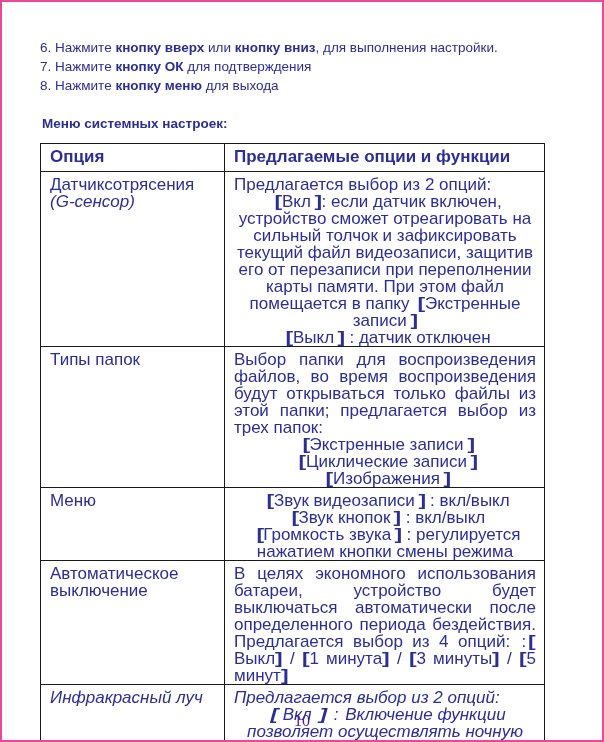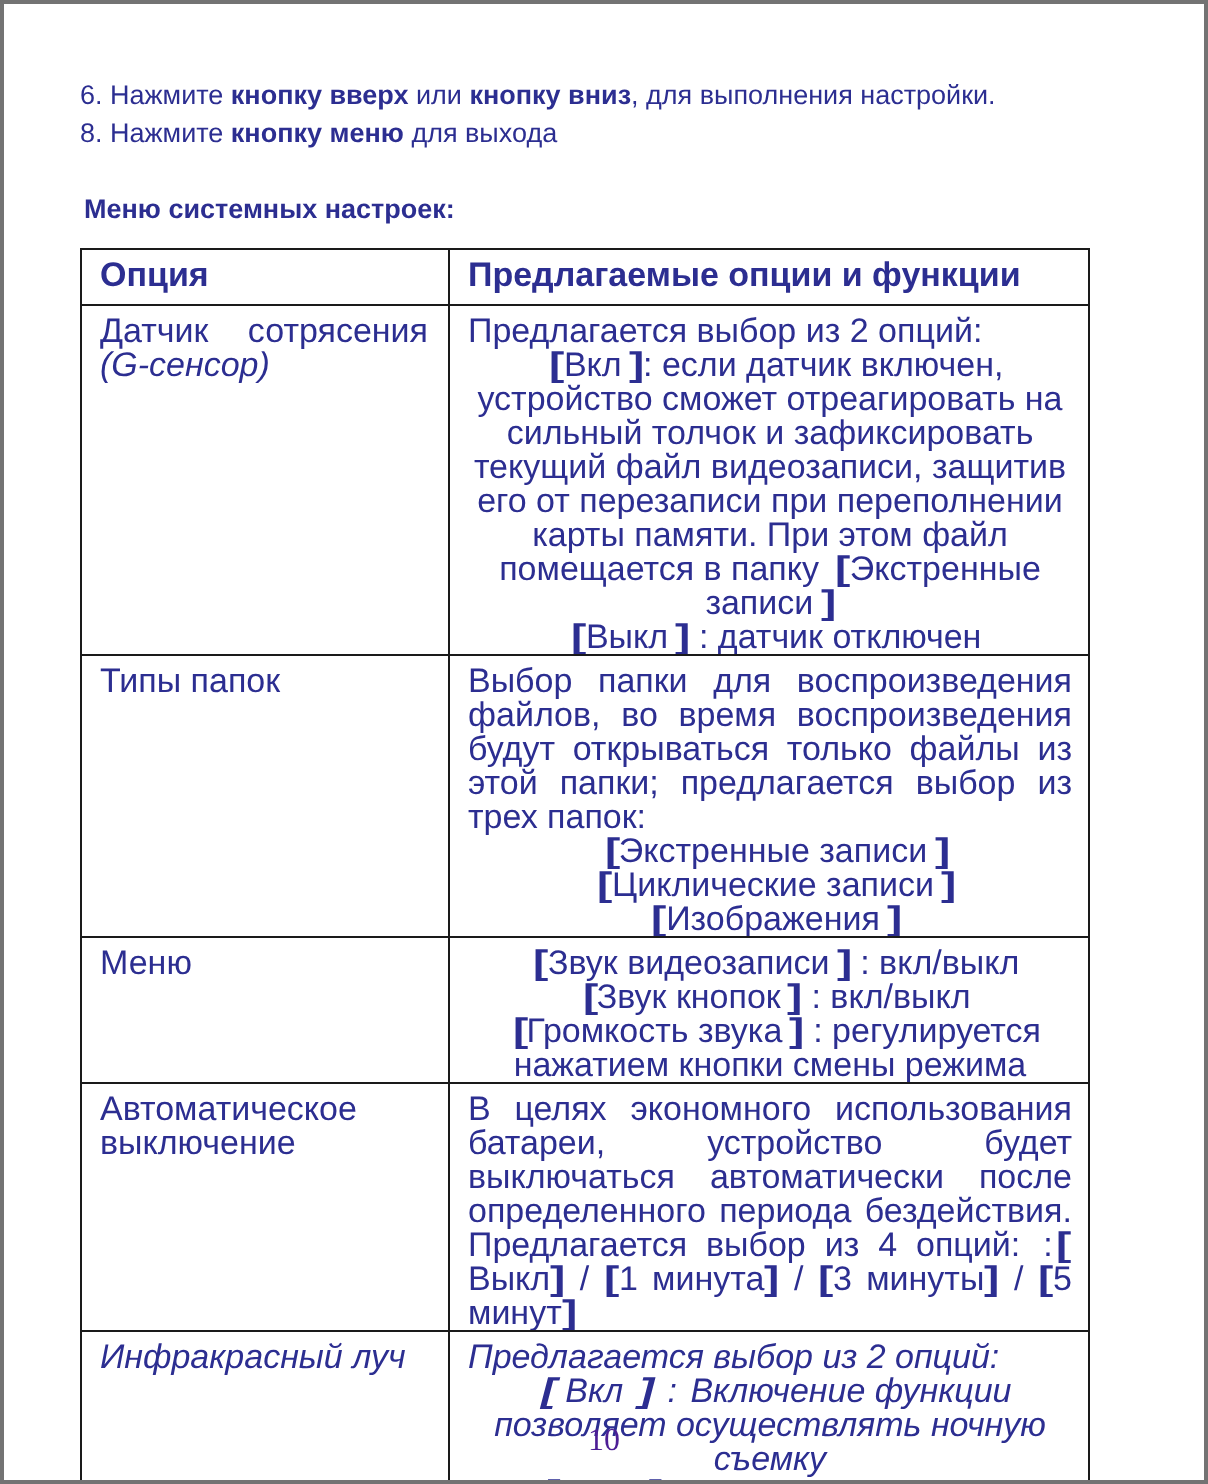--- a/index.html
+++ b/index.html
@@ -1,21 +1,21 @@
 <!DOCTYPE html>
 <html><head>
 <meta charset="utf-8">
 <style>
   html,body { margin:0; padding:0; background:#ffffff; }
   .page {
     position:relative;
     width:604px; height:742px;
     box-sizing:border-box;
     background:#ffffff;
-    border:2px solid #737373;
+    border:2px solid #ec4899;
     font-family:"Liberation Sans", sans-serif;
     color:#2c2e91;
     overflow:hidden;
   }
   .content { position:absolute; left:38px; top:36px; width:504px; }
   .instructions { font-size:13.5px; line-height:19px; }
   .iline { white-space:nowrap; }
   .b { font-weight:bold; }
   .section-title {
     font-weight:bold;
@@ -41,21 +41,21 @@
   }
   th.hcell { font-weight:bold; height:23px; }
   td.h-r1 { height:124px; }
   td.h-r2 { height:127px; }
   td.h-r3 { height:60px; }
   td.h-r4 { height:89px;margin-top:16px; }
   td.h-r5 { height:80px;font-style:italic; }
   p.para { margin:0; }
   .j { text-align:justify; }
   .ind { text-indent:3px;text-align:center; }
-  .spread { display:flex; justify-content:space-between; padding-right:2px; }
+  .spread { display:flex; justify-content:flex-start; padding-right:2px; }
   .ital { font-style:italic; }
   
   .lbr, .rbr {
     font-weight:bold;
     display:inline-block;
     transform:scaleX(1.35);
     margin:0 1px;
   }
   .fwc { padding:0 2px; }
   .pagenum {
@@ -68,20 +68,21 @@
   }
 </style>
 </head>
 <body>
 
 <div class="page">
   <div class="content">
 
     <div class="instructions">
       <div class="iline"><span>6. Нажмите </span><span class="b">кнопку вверх</span><span> или </span><span class="b">кнопку вниз</span><span>, для выполнения настройки.</span></div>
+      <div class="iline"><span>7. Нажмите </span><span class="b">кнопку ОК</span><span> для подтверждения</span></div>
       <div class="iline"><span>8. Нажмите </span><span class="b">кнопку меню</span><span> для выхода</span></div>
     </div>
 
     <div class="section-title">Меню системных настроек:</div>
 
     <table class="settings">
       <colgroup>
           <col style="width:184px">
           <col style="width:320px">
         </colgroup>

